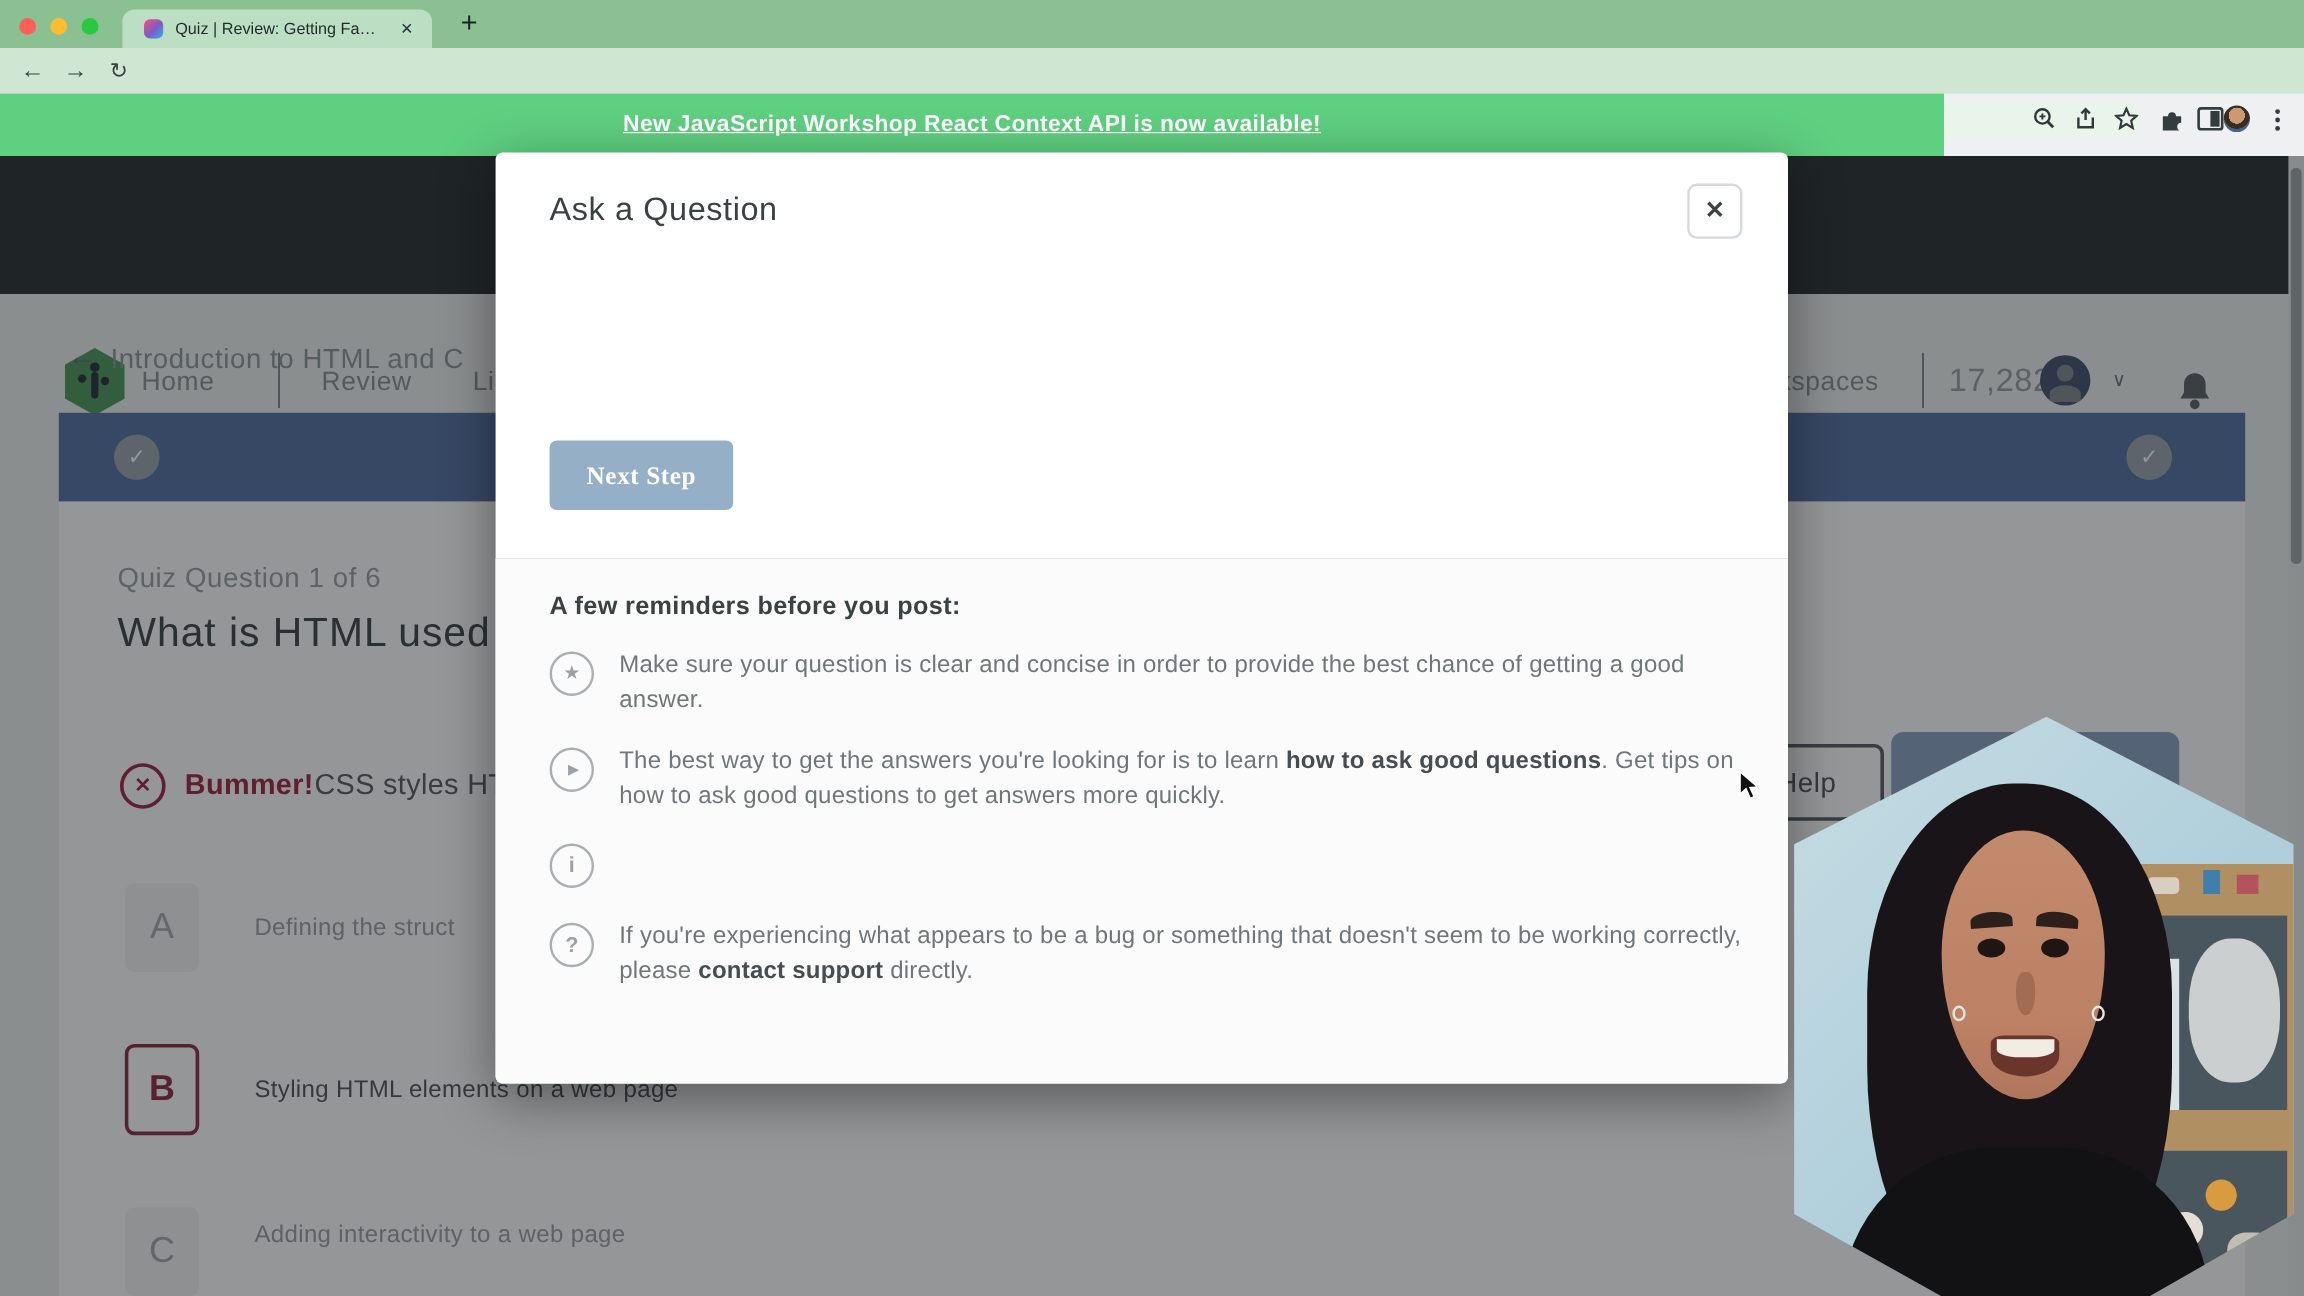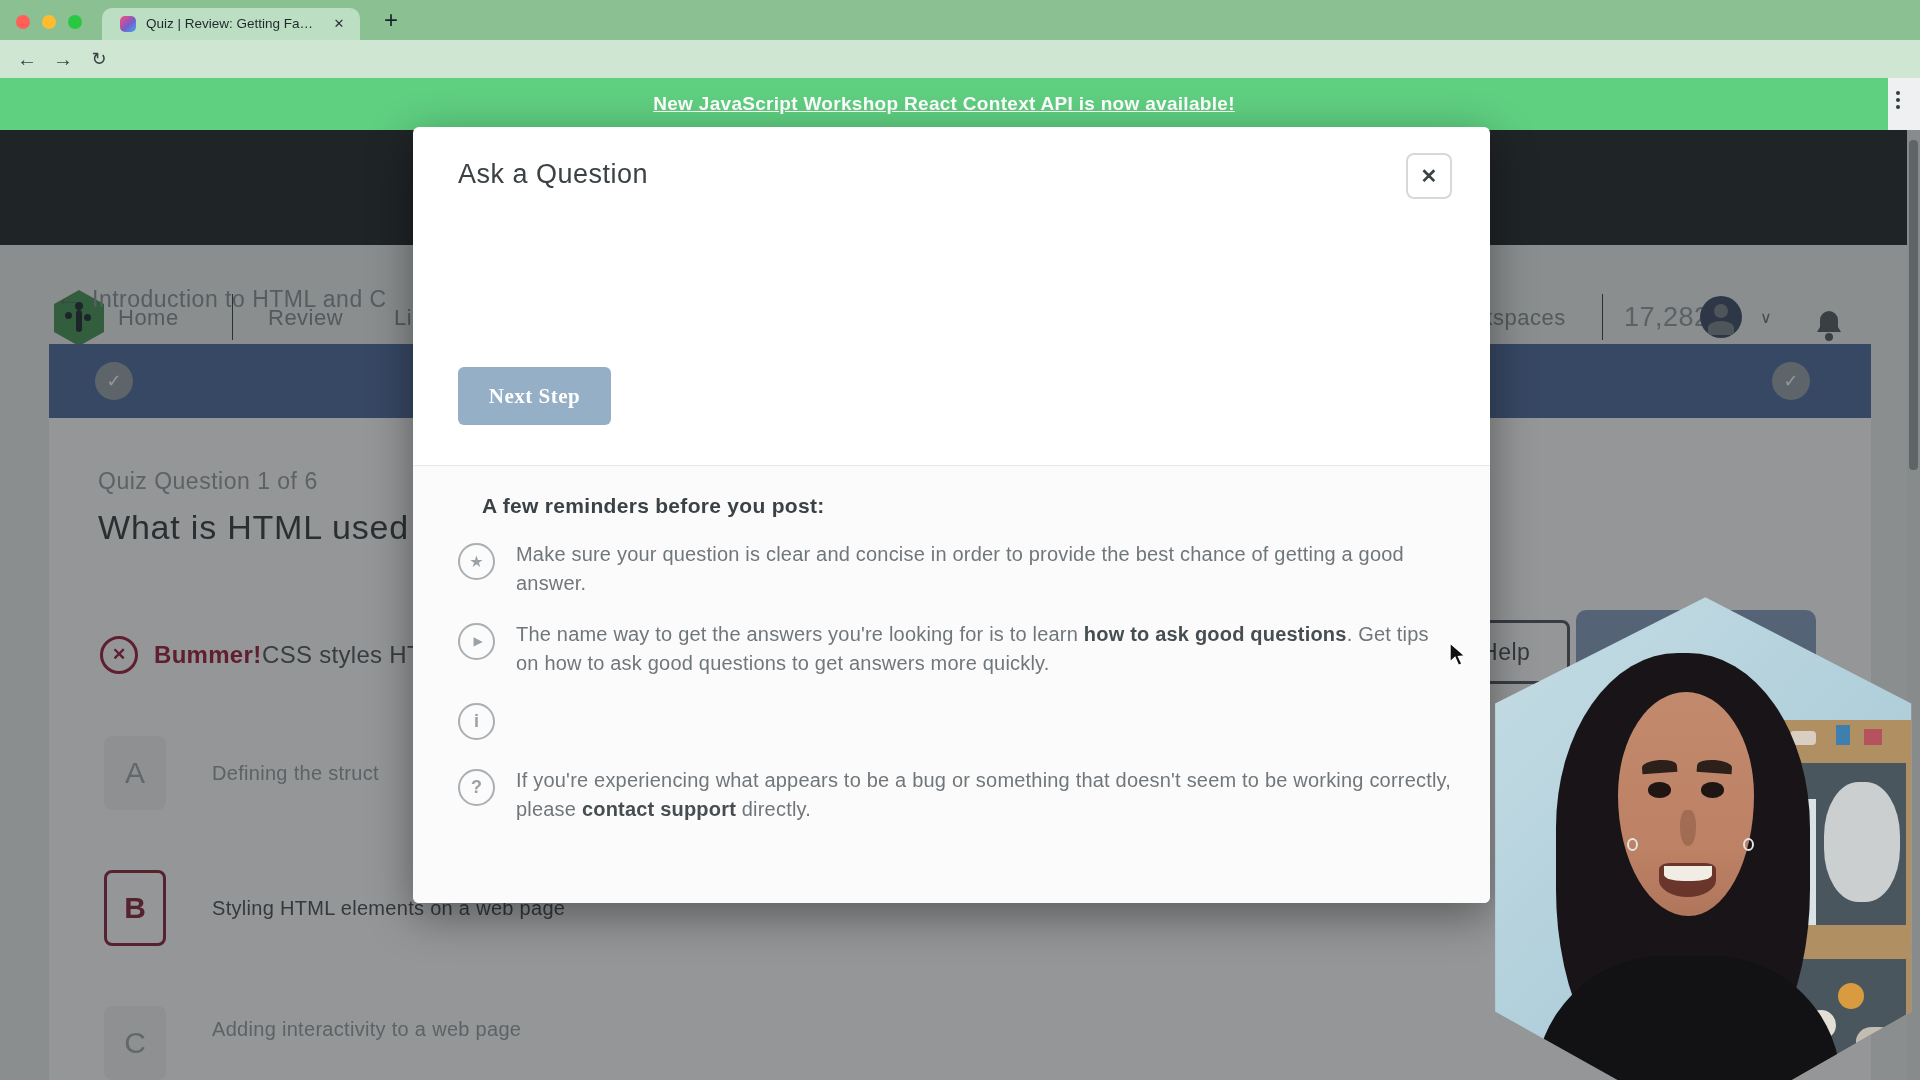--- a/index.html
+++ b/index.html
@@ -20,21 +20,21 @@
   .urlpill { position:absolute; left:116px; top:45px; width:1668px; height:28px; border-radius:14px; background:#e9f4ea; }
   .url-text { position:absolute; left:44px; top:0; line-height:28px; font-size:14px; color:#3c4548; white-space:nowrap; }
   .url-text b { color:#1d2528; }
   .pill-icon { position:absolute; top:4px; width:20px; height:20px; }
   .tb-icon { position:absolute; top:47px; width:24px; height:24px; }
   .avatar-browser { position:absolute; left:1853px; top:48px; width:22px; height:22px; border-radius:50%;
       background:radial-gradient(circle at 50% 38%, #c99a74 0 38%, #3a2c22 39% 62%, #486284 63% 100%); }
   .dots-v { position:absolute; left:1896px; top:51px; width:4px; height:4px; border-radius:50%; background:#333c3f; box-shadow:0 7px 0 #333c3f, 0 14px 0 #333c3f; }
 
   
-  .banner { position:absolute; left:0; top:78px; width:1888px; height:52px; background:#5fcf80; text-align:center; }
+  .banner { position:absolute; left:0; top:78px; width:1620px; height:52px; background:#5fcf80; text-align:center; }
   .banner a { display:inline-block; line-height:52px; font-size:19px; font-weight:bold; letter-spacing:.3px; color:#fff; text-decoration:underline; }
   .siteheader { position:absolute; left:0; top:130px; width:1920px; height:115px; background:#2b3134; }
   .logo-hex { position:absolute; left:54px; top:160px; width:50px; height:56px; background:#4d9a5c;
       clip-path:polygon(50% 0,100% 25%,100% 75%,50% 100%,0 75%,0 25%); }
   .logo-glyph { position:absolute; background:#27313a; border-radius:50%; }
   .nav-item { position:absolute; top:130px; line-height:115px; font-size:22px; letter-spacing:.5px; color:#8b9294; }
   .hdr-div { position:absolute; top:164px; width:1px; height:46px; background:#3f4649; }
   .points { position:absolute; top:130px; line-height:115px; font-size:27px; letter-spacing:.5px; color:#989fa2; }
   .avatar-site { position:absolute; left:1700px; top:166px; width:42px; height:42px; border-radius:50%; background:#45536d; overflow:hidden; }
   .avatar-head { position:absolute; left:14px; top:8px; width:14px; height:14px; border-radius:50%; background:#828a8f; }
@@ -63,21 +63,21 @@
   .dim { position:absolute; left:0; top:130px; width:1920px; height:950px; background:rgba(18,22,24,.45); z-index:50; }
 
   
   .modal { position:absolute; left:413px; top:127px; width:1077px; height:776px; background:#fff; border-radius:6px; box-shadow:0 12px 45px rgba(0,0,0,.4); z-index:100; }
   .m-title { position:absolute; left:45px; top:32px; font-size:27px; font-weight:500; letter-spacing:.5px; color:#3b4245; }
   .m-close { position:absolute; right:38px; top:26px; width:46px; height:46px; border:2px solid #d6d9db; border-radius:8px; background:#fff; text-align:center; line-height:42px; font-size:20px; font-weight:bold; color:#3b4245; cursor:pointer; }
   .m-input { position:absolute; left:45px; top:101px; width:987px; height:106px; border:1px solid #d9dcde; border-radius:8px; padding:22px 24px; font-family:"Liberation Sans",sans-serif; font-size:23px; letter-spacing:.3px; color:#3b4245; resize:none; outline:none; }
   .m-input::placeholder { color:#8a9195; }
   .m-next { position:absolute; left:45px; top:240px; width:153px; height:58px; border:none; border-radius:6px; background:#94afc6; color:#fff; font-family:Liberation Serif, serif; font-size:21px; font-weight:600; letter-spacing:.5px; cursor:pointer; }
   .m-lower { position:absolute; left:0; top:338px; width:1077px; height:438px; background:#fbfbfc; border-top:1px solid #e6e8ea; border-radius:0 0 6px 6px; }
-  .r-title { position:absolute; left:45px; top:28px; font-size:21px; font-weight:bold; letter-spacing:.3px; color:#3b4245;margin-left:24px; }
+  .r-title { position:absolute; left:45px; top:28px; font-size:21px; font-weight:bold; letter-spacing:.3px; color:#3b4245; }
   .r-list { position:absolute; left:45px; top:74px; width:995px; list-style:none; }
   .r-item { position:relative; padding-left:58px; margin-bottom:22px; min-height:44px; }
   .r-icon { position:absolute; left:0; top:3px; width:37px; height:37px; border:2px solid #a9afb3; border-radius:50%; color:#9ba1a5; text-align:center; line-height:33px; font-size:16px; }
   .ic-play { font-size:12px; text-indent:3px; }
   .ic-info, .ic-question { font-size:18px; font-weight:bold; }
   .r-text { font-size:20px; line-height:29px; letter-spacing:.2px; color:#70777b; }
   .r-text strong { color:#474e51; }
 
   
   .webcam { position:absolute; left:1482px; top:586px; width:438px; height:560px; z-index:110;
@@ -222,21 +222,21 @@
     <div class="m-title">Ask a Question</div>
     <button class="m-close"><span>✕</span></button>
     <button class="m-next">Next Step</button>
     <div class="m-lower">
       <div class="r-title">A few reminders before you post:</div>
       <ul class="r-list">
         <li class="r-item">
           <span class="r-icon ic-star">★</span><span class="r-text"><span>Make sure your question is clear and concise in order to provide the best chance of getting a good answer.</span></span>
         </li>
         <li class="r-item">
-          <span class="r-icon ic-play">▶</span><span class="r-text"><span>The name way to get the answers you're looking for is to learn </span><strong>how to ask good questions</strong><span>. Get tips on how to ask good questions to get answers more quickly.</span></span>
+          <span class="r-icon ic-play">▶</span><span class="r-text"><span>The best way to get the answers you're looking for is to learn </span><strong>how to ask good questions</strong><span>. Get tips on how to ask good questions to get answers more quickly.</span></span>
         </li>
         <li class="r-item">
           <span class="r-icon ic-info">i</span>
         </li>
         <li class="r-item">
           <span class="r-icon ic-question">?</span><span class="r-text"><span>If you're experiencing what appears to be a bug or something that doesn't seem to be working correctly, please </span><strong>contact support</strong><span> directly.</span></span>
         </li>
       </ul>
     </div>
   </div>

